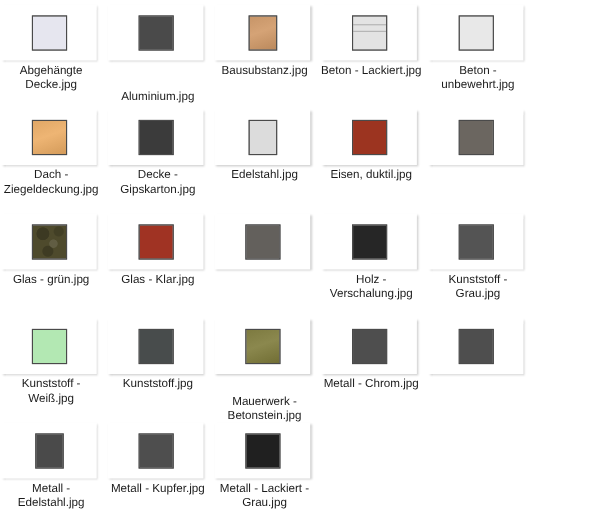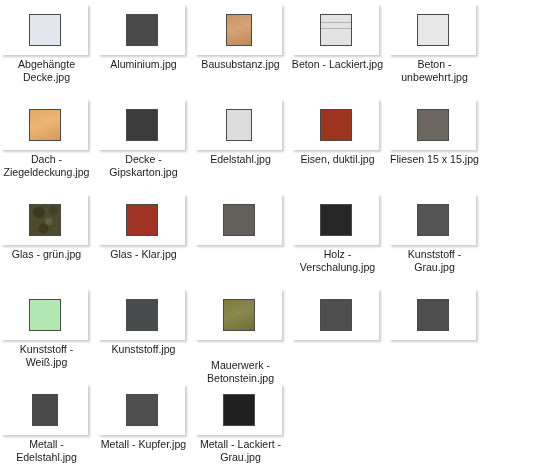--- a/index.html
+++ b/index.html
@@ -108,21 +108,21 @@
       </div>
       <div class="file-label" style="color: rgb(27, 27, 27);">Abgehängte
 Decke.jpg</div>
     </div>
     <div class="file-cell">
       <div class="thumb-card">
         <div class="swatch" style="border-color: rgb(74, 74, 74);">
           <div class="swatch-fill" style="background: rgb(74, 74, 74);"></div>
         </div>
       </div>
-      <div class="file-label" style="color: rgb(27, 27, 27);">Aluminium.jpg</div>
+      <div class="file-label" style="color: rgb(27, 27, 27); margin-top: 24px;">Aluminium.jpg</div>
     </div>
     <div class="file-cell">
       <div class="thumb-card">
         <div class="swatch narrow" style="border-color: rgb(74, 74, 74);">
           <div class="swatch-fill" style="background: linear-gradient(160deg, rgb(199, 149, 104) 0%, rgb(213, 163, 118) 45%, rgb(187, 137, 92) 100%);"></div>
         </div>
       </div>
       <div class="file-label" style="color: rgb(27, 27, 27);">Bausubstanz.jpg</div>
     </div>
     <div class="file-cell">
@@ -177,21 +177,20 @@
         </div>
       </div>
       <div class="file-label" style="color: rgb(27, 27, 27);">Eisen, duktil.jpg</div>
     </div>
     <div class="file-cell">
       <div class="thumb-card">
         <div class="swatch" style="border-color: rgb(74, 74, 74);">
           <div class="swatch-fill" style="background: rgb(107, 102, 96);"></div>
         </div>
       </div>
-      <div class="file-label" style="color: rgb(27, 27, 27);">Fliesen 15 x 15.jpg</div>
     </div>
     <div class="file-cell">
       <div class="thumb-card">
         <div class="swatch" style="border-color: rgb(74, 74, 74);">
           <div class="swatch-fill" style="background: rgb(78, 74, 44);"></div>
           <div class="swatch-noise"></div>
         </div>
       </div>
       <div class="file-label" style="color: rgb(27, 27, 27);">Glas - grün.jpg</div>
     </div>
@@ -253,20 +252,21 @@
       </div>
       <div class="file-label" style="color: rgb(27, 27, 27); margin-top: 16px;">Mauerwerk -
 Betonstein.jpg</div>
     </div>
     <div class="file-cell">
       <div class="thumb-card">
         <div class="swatch" style="border-color: rgb(74, 74, 74);">
           <div class="swatch-fill" style="background: rgb(78, 78, 78);"></div>
         </div>
       </div>
+      <div class="file-label" style="color: rgb(27, 27, 27);">Metall - Chrom.jpg</div>
     </div>
     <div class="file-cell">
       <div class="thumb-card">
         <div class="swatch" style="border-color: rgb(74, 74, 74);">
           <div class="swatch-fill" style="background: rgb(78, 78, 78);"></div>
         </div>
       </div>
     </div>
     <div class="file-cell">
       <div class="thumb-card">

